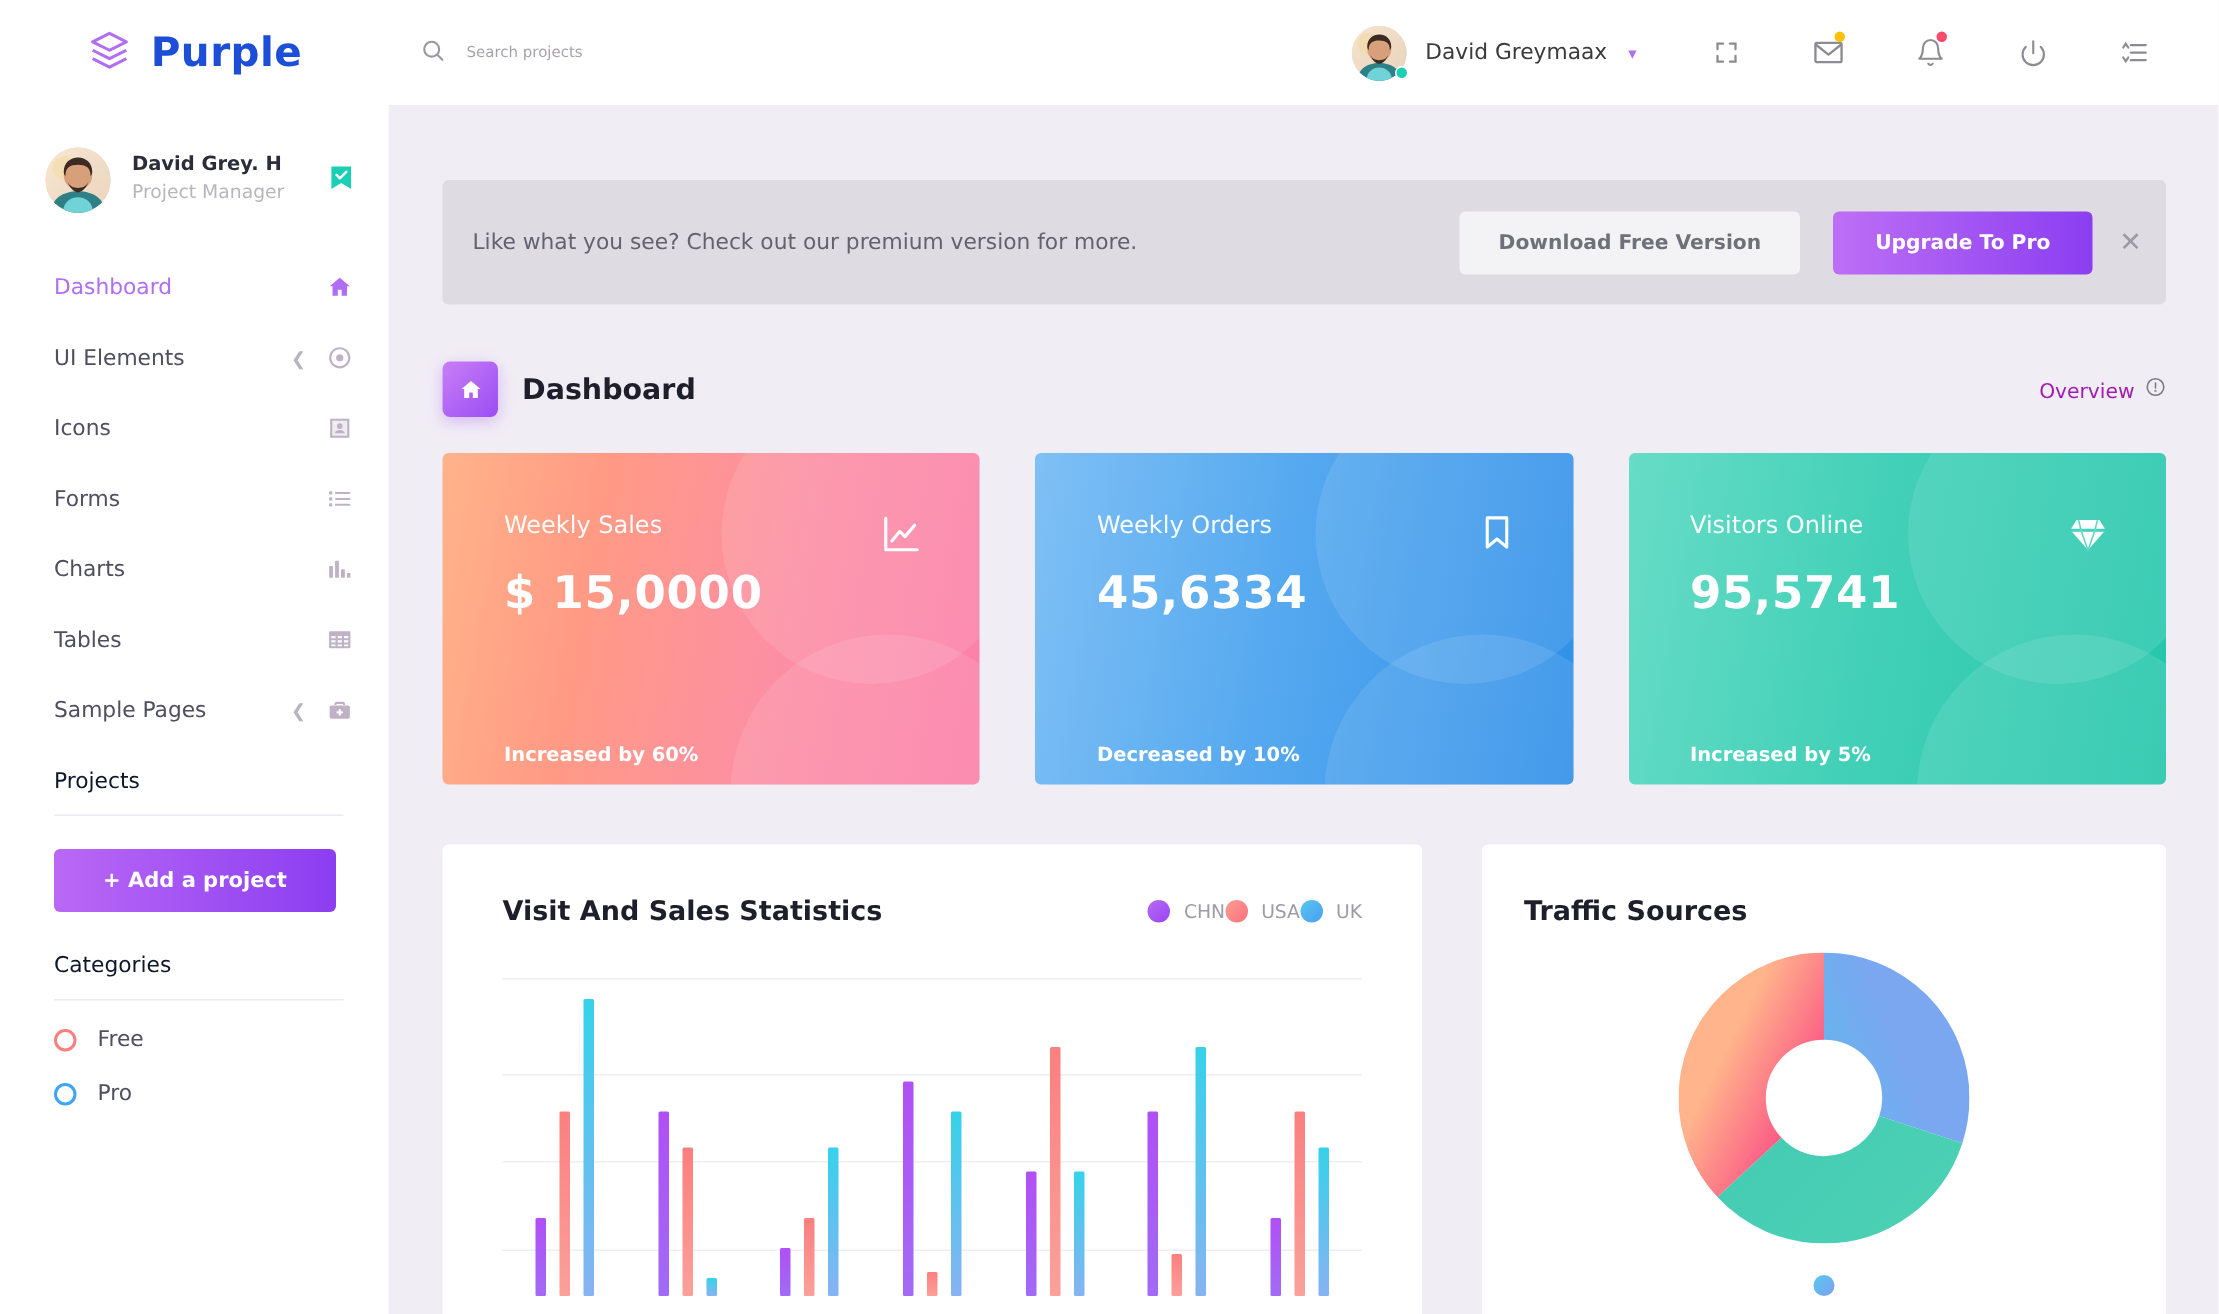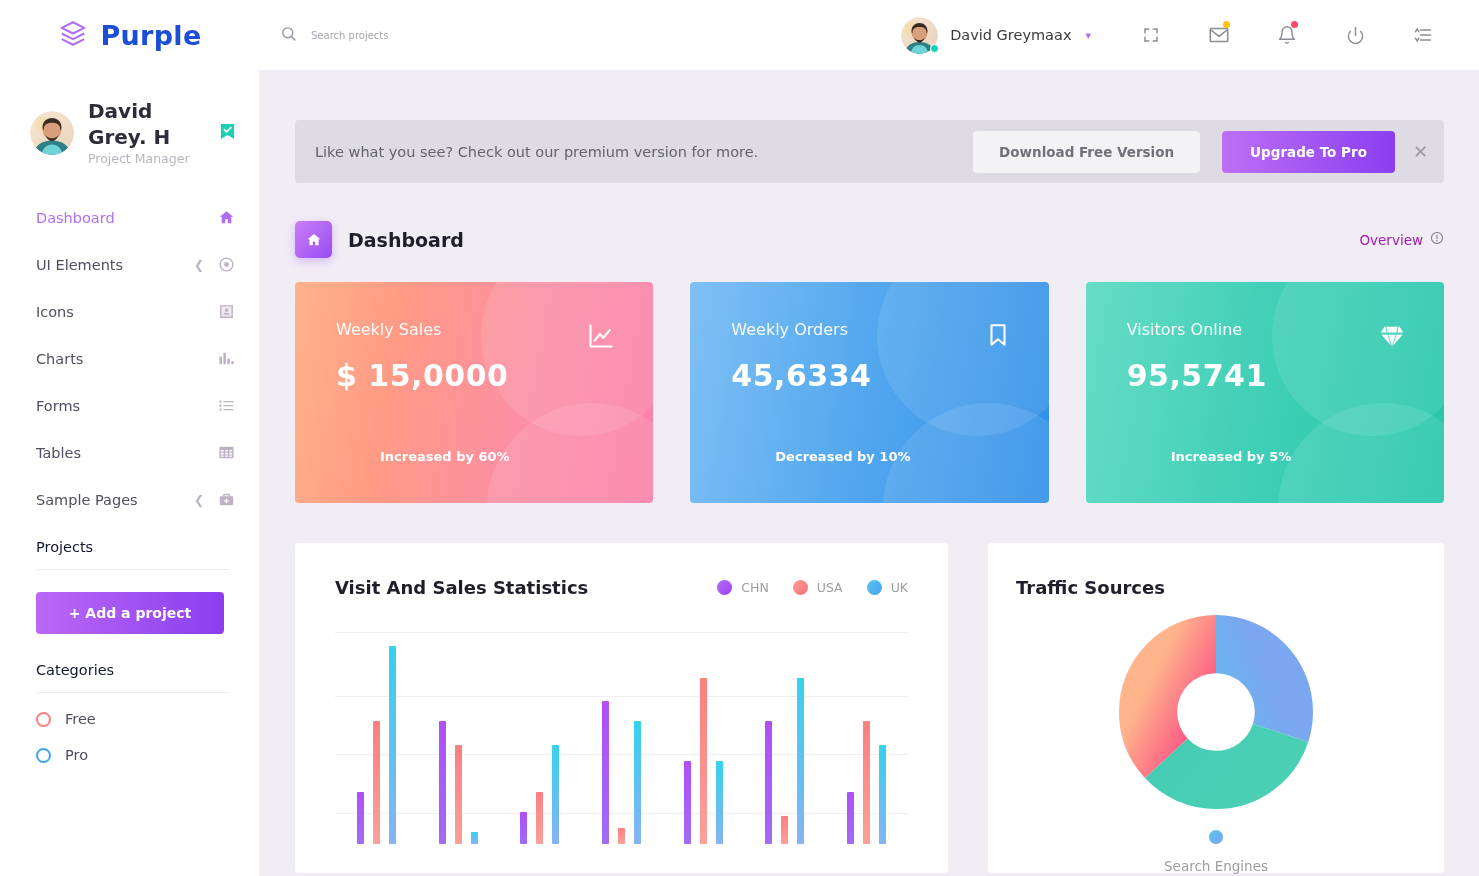--- a/index.html
+++ b/index.html
@@ -81,21 +81,21 @@
   }
   .profile-block {
     display: flex; align-items: center;
     padding: 12px 24px 26px 30px; gap: 14px;
   }
   .pb-avatar {
     width: 44px; height: 44px; border-radius: 50%;
     overflow: hidden; flex: 0 0 44px;
   }
   .pb-meta { flex: 1; }
-  .pb-name { font-size: 20px; font-weight: 700; color: #2c2c3a; line-height: 1.3; }
+  .pb-name { font-size: 13px; font-weight: 700; color: #2c2c3a; line-height: 1.3; }
   .pb-role { font-size: 12.5px; color: #b8b5bf; line-height: 1.45; }
   .pb-badge { color: #1bcfb4; }
 
   .nav-list { padding: 0; }
   .nav-item {
     display: flex; align-items: center;
     padding: 15px 24px 15px 36px;
     cursor: pointer; gap: 8px;
   }
   .nav-label { flex: 1; font-size: 14.5px; color: #4f4f60; }
@@ -133,21 +133,21 @@
   .main {
     flex: 1; background: #f1edf5;
     padding: 0 35px; overflow: hidden;
   }
 
   .promo {
     margin-top: 50px;
     background: #dfdbe2;
     border-radius: 4px;
     display: flex; align-items: center;
-    padding: 0 16px 0 20px; height: 63px;
+    padding: 0 16px 0 20px; height: 83px;
   }
   .promo-text { flex: 1; font-size: 14.5px; color: #63636e; }
   .promo-btn-free {
     background: #f3f3f5; color: #707079;
     border: none; border-radius: 4px;
     padding: 0 26px; height: 42px;
     font-size: 13.5px; font-weight: 700;
     font-family: "DejaVu Sans", sans-serif; cursor: pointer;
   }
   .promo-btn-pro {
@@ -199,39 +199,39 @@
   .blob-b { width: 210px; height: 210px; right: -44px; bottom: -110px; }
   .stat-title {
     font-size: 16px; font-weight: 400; color: rgba(255,255,255,.95);
     position: relative; z-index: 2;
   }
   .stat-value {
     font-size: 30px; font-weight: 700; margin-top: 19px;
     position: relative; z-index: 2; letter-spacing: .5px;
   }
   .stat-delta {
-    position: absolute; left: 41px; bottom: 39px;
-    font-size: 13px; font-weight: 700; z-index: 2; margin-left: 44px;
+    position: absolute; left: 41px; bottom: 12px;
+    font-size: 13px; font-weight: 700; z-index: 2;
   }
   .stat-icon {
     position: absolute; right: 38px; top: 40px; z-index: 3;
     color: #fff;
   }
 
   
   .charts-row { display: flex; gap: 40px; margin-top: 40px; }
   .panel {
     background: #fff; border-radius: 4px;
     padding: 34px 40px 0 40px;
   }
   .panel-visit { flex: 0 0 653px; height: 330px; }
   .panel-traffic { flex: 1; height: 330px; padding: 34px 28px 0 28px; }
   .panel-head { display: flex; align-items: center; }
   .panel-title { font-size: 18px; font-weight: 700; color: #1f1f2b; }
-  .legend { margin-left: auto; display: flex; align-items: center; gap: 24px; }
+  .legend { margin-left: auto; display: flex; align-items: center; }
   .legend-item { display: flex; align-items: center; gap: 9px; }
   .legend-dot { width: 15px; height: 15px; border-radius: 50%; }
   .legend-label { font-size: 12.5px; color: #9e9ba6; }
 
   .bar-chart {
     position: relative; margin-top: 28px;
     height: 218px; width: 100%;
   }
   .grid-line {
     position: absolute; left: 0; right: 0; height: 1px;
@@ -428,41 +428,41 @@
           <svg width="17" height="17" viewBox="0 0 24 24" fill="currentColor">
             <path d="M3 3h18v18H3z" opacity=".25"></path>
             <path d="M3 3h18v18H3V3zm2 2v14h14V5H5z"></path>
             <circle cx="12" cy="10" r="2.6"></circle>
             <path d="M7.2 16.6c.6-2 2.5-3 4.8-3s4.2 1 4.8 3z"></path>
           </svg>
         </span>
       </div>
 
       <div class="nav-item">
-        <span class="nav-label">Charts</span>
-        <span class="nav-icon">
-          <svg width="17" height="17" viewBox="0 0 24 24" fill="currentColor">
-            <rect x="2" y="9" width="3.6" height="11" rx=".6"></rect>
-            <rect x="7.6" y="4" width="3.6" height="16" rx=".6"></rect>
-            <rect x="13.2" y="12" width="3.6" height="8" rx=".6"></rect>
-            <rect x="18.8" y="15.5" width="3.2" height="4.5" rx=".6"></rect>
-          </svg>
-        </span>
-      </div>
-
-      <div class="nav-item">
         <span class="nav-label">Forms</span>
         <span class="nav-icon">
           <svg width="17" height="17" viewBox="0 0 24 24" fill="currentColor">
             <rect x="2" y="5" width="3" height="3" rx=".6"></rect>
               <rect x="7.5" y="5.6" width="14.5" height="1.9" rx=".9"></rect>
             <rect x="2" y="10.6" width="3" height="3" rx=".6"></rect>
               <rect x="7.5" y="11.2" width="14.5" height="1.9" rx=".9"></rect>
             <rect x="2" y="16.2" width="3" height="3" rx=".6"></rect>
               <rect x="7.5" y="16.8" width="14.5" height="1.9" rx=".9"></rect>
+          </svg>
+        </span>
+      </div>
+
+      <div class="nav-item">
+        <span class="nav-label">Charts</span>
+        <span class="nav-icon">
+          <svg width="17" height="17" viewBox="0 0 24 24" fill="currentColor">
+            <rect x="2" y="9" width="3.6" height="11" rx=".6"></rect>
+            <rect x="7.6" y="4" width="3.6" height="16" rx=".6"></rect>
+            <rect x="13.2" y="12" width="3.6" height="8" rx=".6"></rect>
+            <rect x="18.8" y="15.5" width="3.2" height="4.5" rx=".6"></rect>
           </svg>
         </span>
       </div>
 
       <div class="nav-item">
         <span class="nav-label">Tables</span>
         <span class="nav-icon">
           <svg width="17" height="17" viewBox="0 0 24 24" fill="currentColor">
             <path d="M3 4h18a1 1 0 0 1 1 1v14a1 1 0 0 1-1 1H3a1 1 0 0 1-1-1V5a1 1 0 0 1 1-1zm1 4.5v2.2h4V8.5H4zm6 0v2.2h4V8.5h-4zm6 0v2.2h4V8.5h-4zM4 12.5v2.2h4v-2.2H4zm6 0v2.2h4v-2.2h-4zm6 0v2.2h4v-2.2h-4zM4 16.4V18h4v-1.6H4zm6 0V18h4v-1.6h-4zm6 0V18h4v-1.6h-4z"></path>
           </svg>

